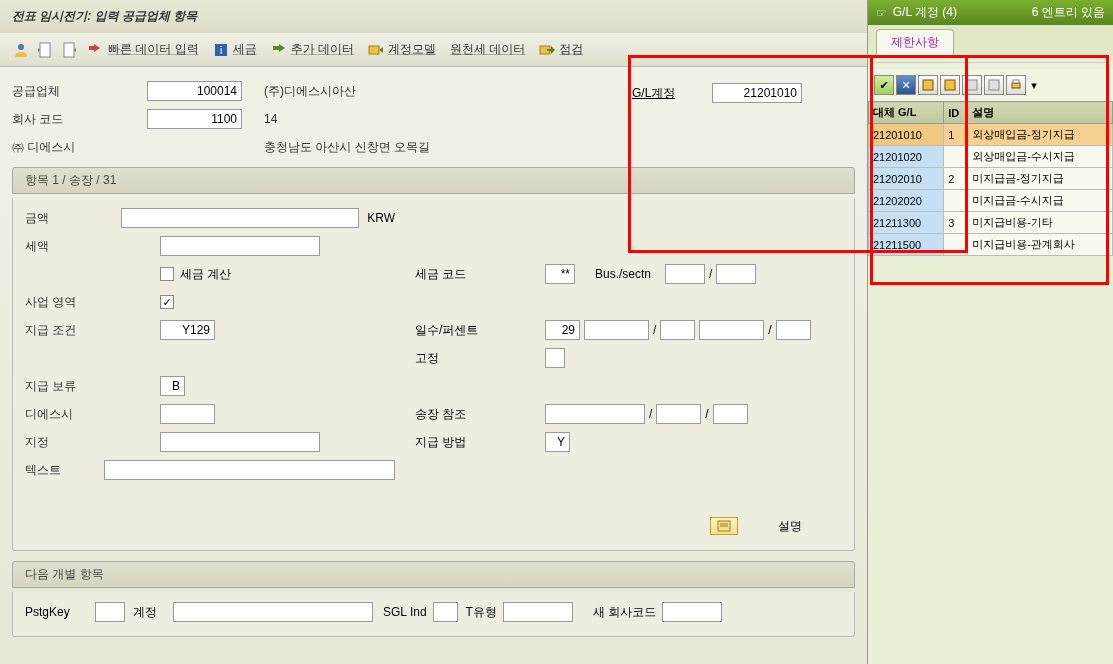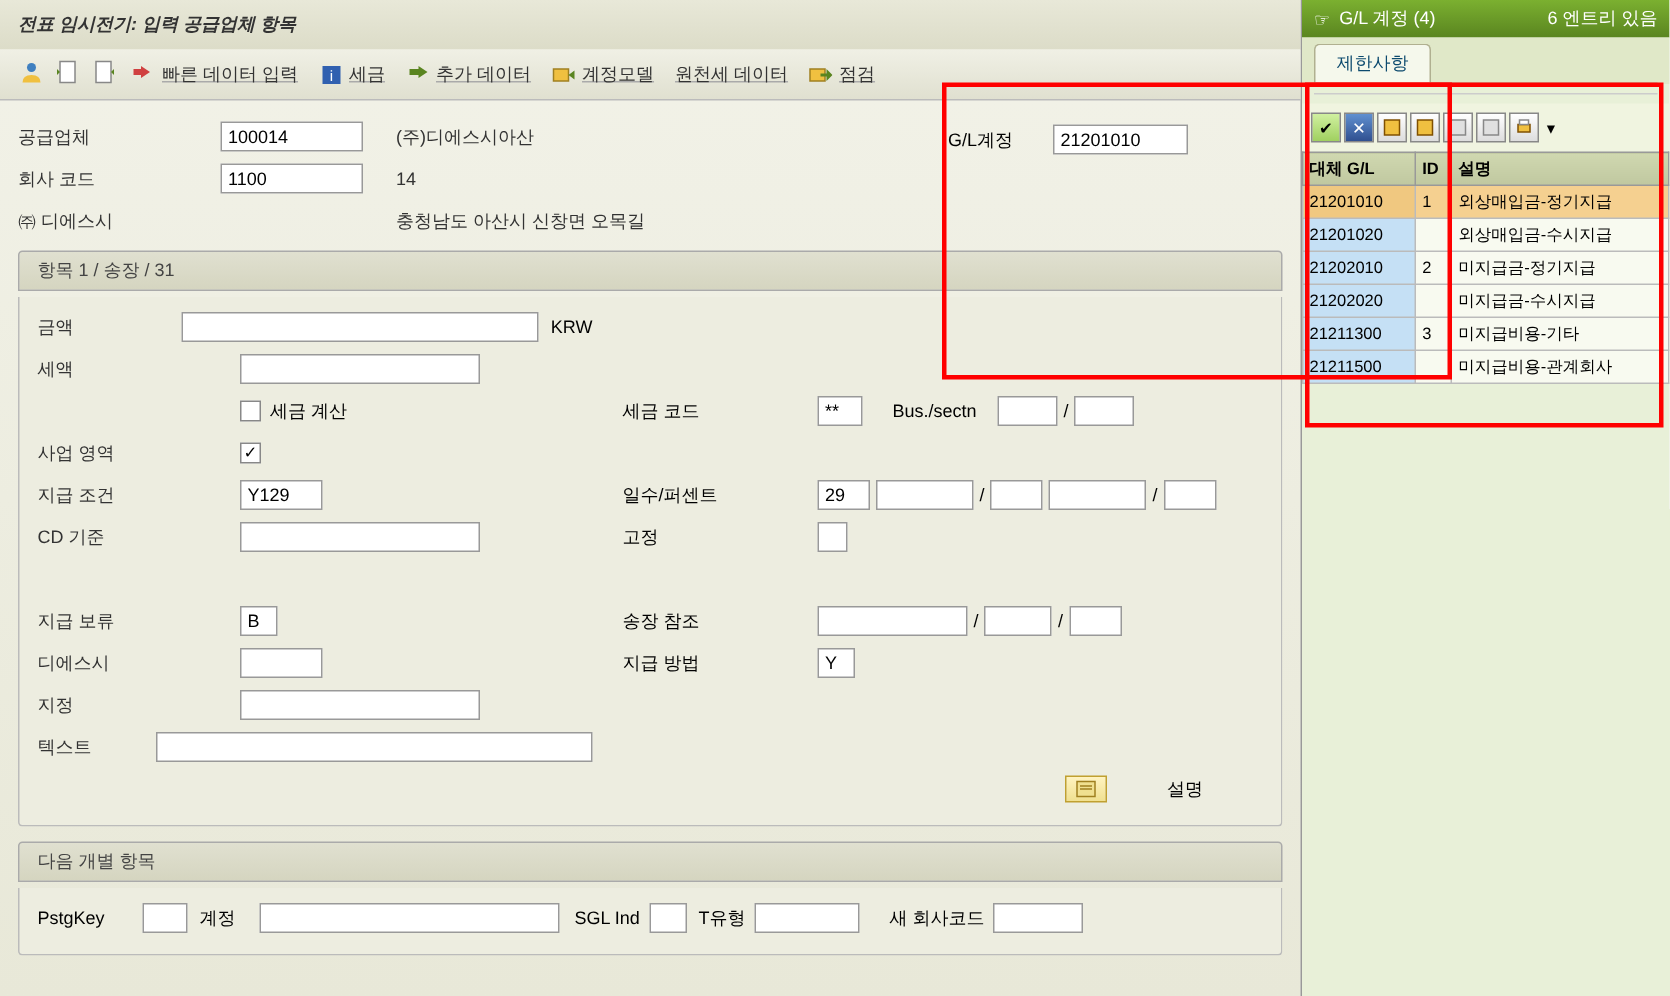--- a/index.html
+++ b/index.html
@@ -4,29 +4,29 @@
 <style>
 * { box-sizing: border-box; margin: 0; padding: 0; font-family: Arial, sans-serif; }
 body { background: #f5f5f0; font-size: 12px; }
 .main-container { display: flex; width: 1113px; height: 664px; }
 .left-panel { width: 868px; background: linear-gradient(#f2f2e8, #e8e8d8); border-right: 1px solid #999; }
 .right-panel { width: 245px; background: #e8f0d8; }
 
 .title-bar { padding: 8px 12px; background: linear-gradient(#e8e8d8, #dcdcc8); }
 .title-bar h1 { font-size: 12px; font-style: italic; color: #333; font-weight: bold; }
 
-.toolbar { padding: 6px 12px; display: flex; align-items: flex-start; gap: 6px; border-bottom: 1px solid #bbb; background: linear-gradient(#f0f0e5, #e0e0d0); }
+.toolbar { padding: 6px 12px; display: flex; align-items: center; gap: 6px; border-bottom: 1px solid #bbb; background: linear-gradient(#f0f0e5, #e0e0d0); }
 .tb-icon { width: 18px; height: 18px; display: inline-flex; align-items: center; justify-content: center; cursor: pointer; }
 .tb-item { display: flex; align-items: center; gap: 4px; cursor: pointer; padding: 2px 4px; }
 .tb-label { color: #333; text-decoration: underline; text-decoration-color: #aaa; }
 
 .form-area { padding: 12px; position: relative; }
 .form-row { display: flex; align-items: center; margin-bottom: 4px; min-height: 24px; }
 .form-label { width: 135px; color: #333; }
-.form-input { height: 20px; border: 1px solid #999; padding: 1px 4px; background: #fff; font-size: 12px; }
+.form-input { height: 20px; border: 1px solid #999; padding: 1px 4px; background: #fff; font-size: 12px; text-align: right; }
 .form-value { color: #333; padding-left: 4px; }
 
 .section-header { background: linear-gradient(#e0e0d0, #d5d5c0); padding: 4px 12px; border: 1px solid #aaa; border-radius: 3px 3px 0 0; font-weight: normal; color: #444; margin-bottom: 4px; }
 .section-body { border: 1px solid #bbb; border-top: none; padding: 8px 12px; background: #edede0; margin-bottom: 10px; border-radius: 0 0 3px 3px; }
 
 .two-col { display: flex; }
 .col-left { width: 370px; }
 .col-right { flex: 1; }
 
 .checkbox { width: 14px; height: 14px; border: 1px solid #888; background: #fff; display: inline-block; vertical-align: middle; }
@@ -37,21 +37,21 @@
 
 .highlight-box { position: absolute; border: 3px solid red; pointer-events: none; }
 .highlight-box.box1 { left: 628px; top: 55px; width: 340px; height: 198px; }
 .highlight-box.box2 { left: 870px; top: 55px; width: 239px; height: 230px; }
 
 
 .rp-header { background: linear-gradient(#7bb030, #5a8520); color: #fff; padding: 4px 8px; display: flex; align-items: center; gap: 6px; font-size: 12px; }
 .rp-header-icon { color: #fff; }
 .rp-header-count { margin-left: auto; }
 .rp-tabs { background: #e0e8c8; padding: 4px 8px 0; }
-.rp-tab { display: inline-block; background: #f5f8ec; border: 1px solid #b0b090; border-bottom: none; padding: 4px 14px; border-radius: 4px 4px 0 0; color: #0c4a6e; font-family: Liberation Mono, monospace; }
+.rp-tab { display: inline-block; background: #f5f8ec; border: 1px solid #b0b090; border-bottom: none; padding: 4px 14px; border-radius: 4px 4px 0 0; color: #a21caf; font-family: Liberation Mono, monospace; }
 .rp-tab-line { border-bottom: 1px solid #b0b090; }
 .rp-toolbar { padding: 6px; display: flex; gap: 2px; background: #f0f4e0; }
 .rp-tool { width: 20px; height: 20px; border: 1px solid #888; background: linear-gradient(#fff, #ddd); display: flex; align-items: center; justify-content: center; cursor: pointer; font-size: 11px; }
 .rp-table { width: 100%; border-collapse: collapse; }
 .rp-table th { background: linear-gradient(#d0d8b0, #c0c8a0); border: 1px solid #999; padding: 3px 4px; text-align: left; font-weight: bold; font-size: 11px; }
 .rp-table td { border: 1px solid #bbb; padding: 3px 4px; font-size: 11px; }
 .rp-table td.gl-cell { background: #c5e0f5; }
 .rp-table tr.selected td { background: #f5d090 !important; }
 .rp-table tr.selected td.gl-cell { background: #f0c880 !important; }
 .rp-table tr:not(.selected) td:not(.gl-cell) { background: #f8faf0; }
@@ -139,21 +139,21 @@
             <input class="form-input" style="width: 95px;" value="1100">
             <span class="form-value" style="margin-left:18px;">14</span>
           </div>
           <div class="form-row">
             <span class="form-label" style="width:135px;">㈜ 디에스시</span>
             <span class="form-value" style="margin-left:113px;">충청남도 아산시 신창면 오목길</span>
           </div>
         </div>
         <div style="flex:1; padding-top:2px;">
           <div class="form-row">
-            <span style="width:70px;">G/L계정</span>
+            <span style="width:80px;text-decoration:underline;">G/L계정</span>
             <input class="form-input" style="width: 90px;" value="21201010">
           </div>
         </div>
       </div>
 
       <div style="margin-top:4px;">
         <div class="section-header">항목 1 / 송장 / 31</div>
         <div class="section-body">
           <div class="two-col">
             <div class="col-left">
@@ -171,24 +171,20 @@
                 <span class="checkbox"></span>
                 <span style="margin-left:6px;">세금 계산</span>
               </div>
               <div class="form-row">
                 <span class="form-label">사업 영역</span>
                 <span class="checkbox checked"></span>
               </div>
               <div class="form-row">
                 <span class="form-label">지급 조건</span>
                 <input class="form-input" style="width: 55px;" value="Y129">
-              </div>
-              <div class="form-row">
-                <span class="form-label">CD 기준</span>
-                <input class="form-input" style="width: 160px;">
               </div>
               <div class="form-row" style="height:24px;"></div>
               <div class="form-row">
                 <span class="form-label">지급 보류</span>
                 <input class="form-input" style="width: 25px;" value="B">
               </div>
               <div class="form-row">
                 <span class="form-label">디에스시</span>
                 <input class="form-input" style="width: 55px;">
               </div>

